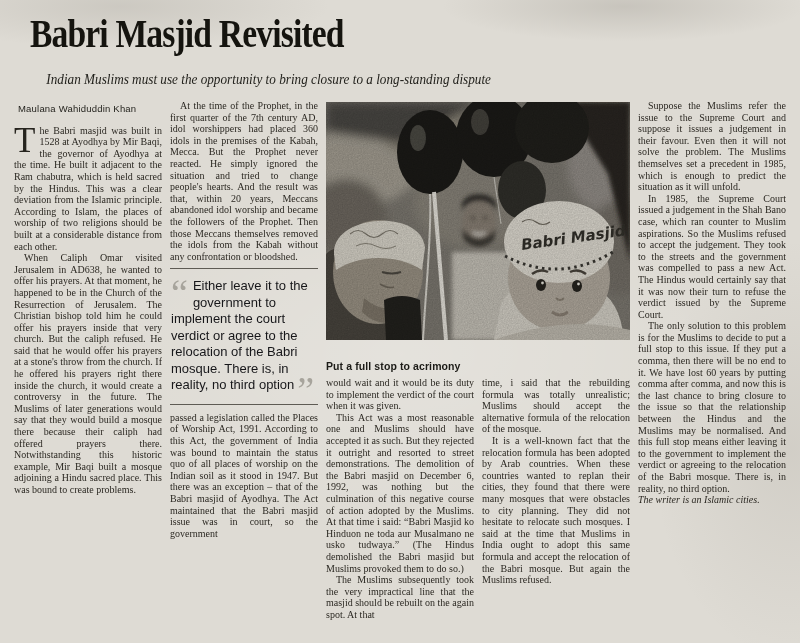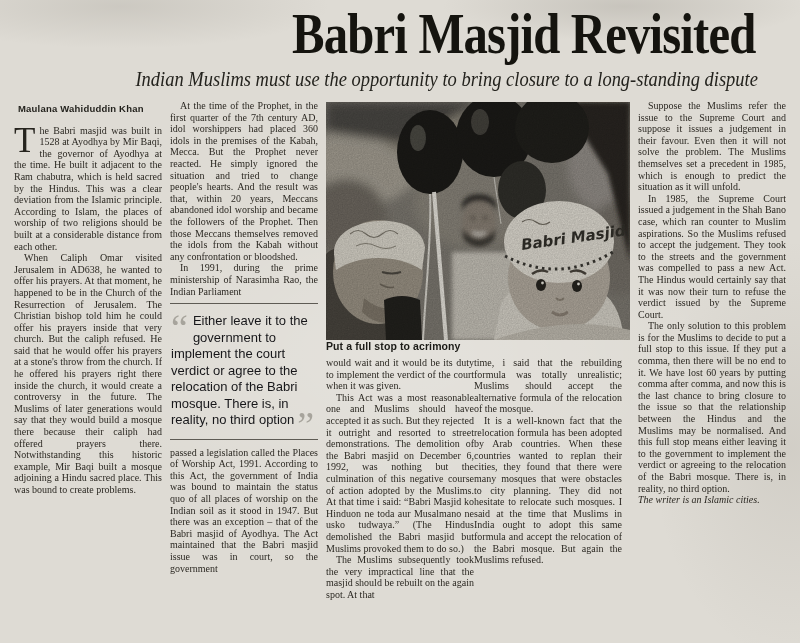--- a/index.html
+++ b/index.html
@@ -10,40 +10,40 @@
     background:#dedbd4;
     background-image:
       radial-gradient(ellipse 260px 50px at 78% 1%, rgba(110,105,95,0.20), transparent 70%),
       radial-gradient(ellipse 300px 60px at 15% 1%, rgba(110,105,95,0.16), transparent 70%),
       radial-gradient(ellipse 420px 240px at 50% 55%, rgba(255,255,255,0.20), transparent 75%),
       radial-gradient(ellipse 200px 300px at 99% 70%, rgba(120,114,104,0.12), transparent 70%);
     display:flex; flex-direction:column;
   }
   .masthead { padding-top:6px; }
   h1.title {
-    text-align:right; font-weight:bold; font-size:58px; line-height:56px;
+    text-align:left; font-weight:bold; font-size:40px; line-height:56px;
     color:#15140f; white-space:nowrap;
   }
   h1.title .squeeze { display:inline-block; transform:scaleX(0.84); transform-origin:50% 50%; letter-spacing:-1px; }
   .subtitle {
-    text-align:right; font-style:italic; font-size:21px; line-height:24px;
+    text-align:left; font-style:italic; font-size:15px; line-height:24px;
     color:#23221d; margin-top:5px; white-space:nowrap;margin-left:16px;
   }
   .subtitle .squeeze { display:inline-block; transform:scaleX(0.88); transform-origin:50% 50%; }
   .columns {
     flex:1; display:flex; gap:8px; padding:9px 14px 0; overflow:hidden;
   }
   .col {
     width:148px; flex:0 0 148px; overflow:hidden;
     font-size:10px; line-height:11.6px; text-align:justify; color:#2b2822;
   }
   .col p { text-indent:10px; }
   .col p.noindent { text-indent:0; }
   .byline {
-    font-family:"Liberation Sans", sans-serif; font-weight:bold; font-size:9.5px;
+    font-family:"Liberation Sans", sans-serif; font-weight:normal; font-size:9.5px;
     color:#201f1a; margin:3px 0 10px 4px; letter-spacing:0.2px;
   }
   .dropcap {
     float:left; font-size:35px; line-height:29px; padding:1px 4px 0 0; color:#26241e;
   }
   
   .pullquote {
     margin:6px 0 7px; padding:9px 1px 10px;
     border-top:1.5px solid #5e5b54; border-bottom:1.5px solid #5e5b54;
     font-family:"Liberation Sans", sans-serif; font-size:13px; line-height:16.5px;
@@ -56,23 +56,23 @@
   .pq-close {
     font-size:38px; line-height:0; color:#a7a49c; vertical-align:-14px;
     font-family:"Liberation Serif", serif; margin-left:3px;
   }
   
   .double { width:304px; flex:0 0 304px; overflow:hidden; }
   figure.photo { margin:2px 0 4px; }
   figure.photo svg { display:block; }
   figcaption {
     font-family:"Liberation Sans", sans-serif; font-weight:bold; font-size:10.5px;
-    color:#1c1b17; margin-top:0; letter-spacing:0.1px;
-  }
-  .inner { display:flex; margin-top:5px; }
+    color:#1c1b17; margin-top:20px; letter-spacing:0.1px;
+  }
+  .inner { display:flex; gap:8px; margin-top:5px; }
   .sign { font-style:italic; text-indent:8px; color:#2b2822; }
 </style>
 </head>
 <body>
 
 <div class="page">
   <div class="masthead">
     <h1 class="title"><span class="squeeze">Babri Masjid Revisited</span></h1>
     <div class="subtitle"><span class="squeeze">Indian Muslims must use the opportunity to bring closure to a long-standing dispute</span></div>
   </div>
@@ -80,21 +80,20 @@
   <div class="columns">
 
     <div class="col">
       <div class="byline">Maulana Wahiduddin Khan</div>
       <p class="noindent"><span class="dropcap">T</span><span>he Babri masjid was built in 1528 at Ayodhya by Mir Baqi, the governor of Ayodhya at the time. He built it adjacent to the Ram chabutra, which is held sacred by the Hindus. This was a clear deviation from the Islamic principle. According to Islam, the places of worship of two religions should be built at a considerable distance from each other.</span></p>
       <p>When Caliph Omar visited Jerusalem in AD638, he wanted to offer his prayers. At that moment, he happened to be in the Church of the Resurrection of Jerusalem. The Christian bishop told him he could offer his prayers inside that very church. But the caliph refused. He said that he would offer his prayers at a stone's throw from the church. If he offered his prayers right there inside the church, it would create a controversy in the future. The Muslims of later generations would say that they would build a mosque there because their caliph had offered prayers there. Notwithstanding this historic example, Mir Baqi built a mosque adjoining a Hindu sacred place. This was bound to create problems.</p>
     </div>
 
     <div class="col">
       <p>At the time of the Prophet, in the first quarter of the 7th century AD, idol worshippers had placed 360 idols in the premises of the Kabah, Mecca. But the Prophet never reacted. He simply ignored the situation and tried to change people's hearts. And the result was that, within 20 years, Meccans abandoned idol worship and became the followers of the Prophet. Then those Meccans themselves removed the idols from the Kabah without any confrontation or bloodshed.</p>
-      <p>In 1991, during the prime ministership of Narasimha Rao, the Indian Parliament</p>
       <div class="pullquote">
         <span class="pq-open">“</span><span>Either leave it to the government to implement the court verdict or agree to the relocation of the Babri mosque. There is, in reality, no third option</span><span class="pq-close">”</span>
       </div>
       <p class="noindent">passed a legislation called the Places of Worship Act, 1991. According to this Act, the government of India was bound to maintain the status quo of all places of worship on the Indian soil as it stood in 1947. But there was an exception – that of the Babri masjid of Ayodhya. The Act maintained that the Babri masjid issue was in court, so the government</p>
     </div>
 
     <div class="double">
       <figure class="photo">
         <svg width="304" height="238" viewBox="0 0 304 238" xmlns="http://www.w3.org/2000/svg">
           <defs>

